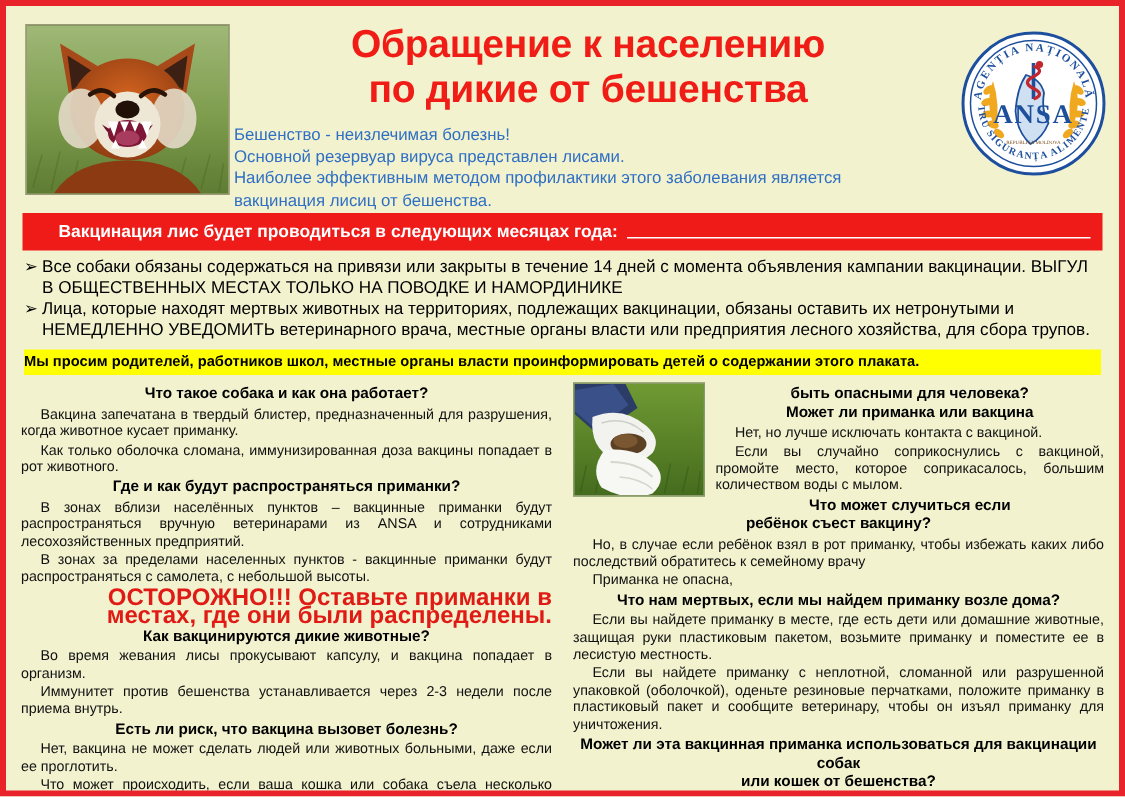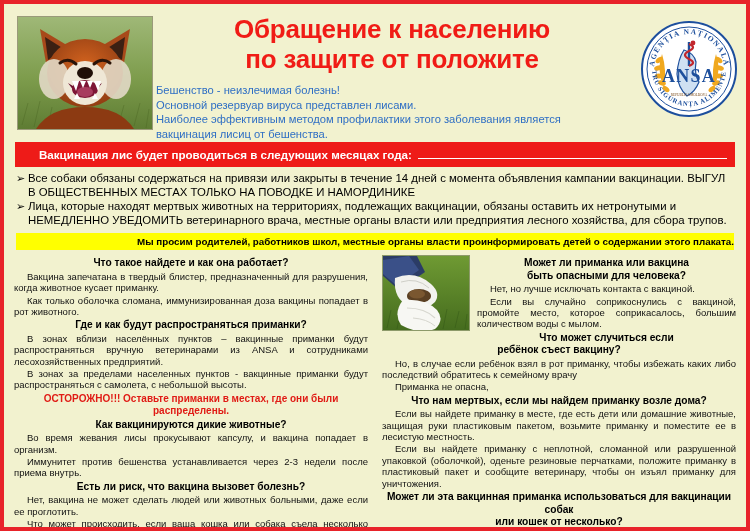--- a/index.html
+++ b/index.html
@@ -116,21 +116,21 @@
     flex: 1;
   }
 
   
   .yellow-banner {
     margin: 6px 12px 0 12px;
     background: #ffff00;
     height: 17px;
     display: flex;
     align-items: center;
-    justify-content: flex-end;
+    justify-content: flex-start;
   }
   .yellow-banner span {
     font-size: 9.8px;
     font-weight: bold;
     color: #000000;
   }
 
   
   .columns {
     display: flex;
@@ -154,24 +154,24 @@
   .para {
     font-size: 9.5px;
     line-height: 11.4px;
     color: #111111;
     text-align: justify;
     text-indent: 13px;
     margin: 0 0 1px 0;
   }
   .para.noindent { text-indent: 0; }
   .warn {
-    text-align: center;
+    text-align: right;
     color: #e01b15;
     font-weight: bold;
-    font-size: 10px;
+    font-size: 16px;
     line-height: 12px;
     margin: 2px 0 1px 0;
   }
 
   
   .bait-photo {
     float: left;
     width: 86px;
     height: 74px;
     margin: 0 7px 2px 0;
@@ -234,21 +234,21 @@
         <path d="M76 64 L80 74 L83 64 Z" fill="#fff"></path>
         <path d="M56 82 L59 76 L62 82 Z" fill="#fff"></path>
         <path d="M74 82 L77 76 L80 82 Z" fill="#fff"></path>
 
         <path d="M18 112 q14 -22 49 -22 q35 0 49 22 Z" fill="#8c3a12"></path>
       </svg>
     </div>
 
     <div class="title-block">
       <div class="title-line">Обращение к населению</div>
-      <div class="title-line">по защите от положите</div>
+      <div class="title-line">по дикие от бешенства</div>
       <div class="subtitle">
         <div>Бешенство - неизлечимая болезнь!</div>
         <div>Основной резервуар вируса представлен лисами.</div>
         <div>Наиболее эффективным методом профилактики этого заболевания является</div>
         <div>вакцинация лисиц от бешенства.</div>
       </div>
     </div>
 
     <div class="logo">
       <svg width="98" height="98" viewBox="0 0 98 98">
@@ -315,21 +315,21 @@
   </div>
 
   <div class="yellow-banner">
     <span>Мы просим родителей, работников школ, местные органы власти проинформировать детей о содержании этого плаката.</span>
   </div>
 
   <div class="columns">
 
     <div class="col col-left">
 
-      <div class="q-head">Что такое найдете и как она работает?</div>
+      <div class="q-head">Что такое собака и как она работает?</div>
       <div class="para">Вакцина запечатана в твердый блистер, предназначенный для разрушения, когда животное кусает приманку.</div>
       <div class="para">Как только оболочка сломана, иммунизированная доза вакцины попадает в рот животного.</div>
 
       <div class="q-head">Где и как будут распространяться приманки?</div>
       <div class="para">В зонах вблизи населённых пунктов – вакцинные приманки будут распространяться  вручную ветеринарами из ANSA и сотрудниками лесохозяйственных предприятий.</div>
       <div class="para">В зонах за пределами населенных пунктов  - вакцинные приманки будут распространяться с самолета, с небольшой высоты.</div>
 
       <div class="warn">ОСТОРОЖНО!!! Оставьте приманки в местах, где они были распределены.</div>
 
       <div class="q-head">Как вакцинируются дикие животные?</div>
@@ -366,38 +366,38 @@
           <ellipse cx="36" cy="40" rx="12" ry="7" fill="#5b4023"></ellipse>
           <ellipse cx="34" cy="38" rx="8" ry="4.6" fill="#7a5730"></ellipse>
 
           <path d="M20 44 q22 -2 34 10 q8 10 -2 19 q-16 6 -34 -4 q-8 -12 2 -25 Z" fill="#f7f7f3"></path>
           <path d="M24 52 q18 0 28 10" stroke="#d6d6ce" stroke-width="1.2" fill="none"></path>
           <path d="M30 62 q14 1 22 8" stroke="#d6d6ce" stroke-width="1" fill="none"></path>
         </svg>
       </div>
 
       <div class="q-head">
+        <div>быть опасными для человека?</div>
         <div>Может ли приманка или вакцина</div>
-        <div>быть опасными для человека?</div>
       </div>
       <div class="para">Нет, но лучше исключать контакта с вакциной.</div>
       <div class="para">Если вы случайно соприкоснулись с вакциной, промойте место, которое соприкасалось, большим количеством воды с мылом.</div>
 
       <div class="q-head">
         <div>Что может случиться если</div>
         <div>ребёнок съест вакцину?</div>
       </div>
       <div class="para">Но, в случае если ребёнок взял в рот приманку, чтобы избежать  каких либо последствий обратитесь к семейному врачу</div>
       <div class="para clearfix">Приманка не опасна,</div>
 
       <div class="q-head">Что нам мертвых, если мы найдем приманку возле дома?</div>
       <div class="para">Если вы найдете приманку в месте, где есть дети или домашние животные, защищая руки пластиковым пакетом, возьмите приманку и поместите ее в лесистую местность.</div>
       <div class="para">Если вы найдете приманку с неплотной, сломанной или разрушенной упаковкой (оболочкой), оденьте резиновые перчатками, положите приманку в пластиковый пакет и сообщите ветеринару, чтобы он изъял приманку для уничтожения.</div>
 
       <div class="q-head">
         <div>Может ли эта вакцинная приманка использоваться для вакцинации собак</div>
-        <div>или кошек от несколько?</div>
+        <div>или кошек от бешенства?</div>
       </div>
       <div class="para noindent">Нет, эта вакцина разрешена для использования только для диких животных.</div>
     </div>
   </div>
 
 </div>
 
 </body></html>

